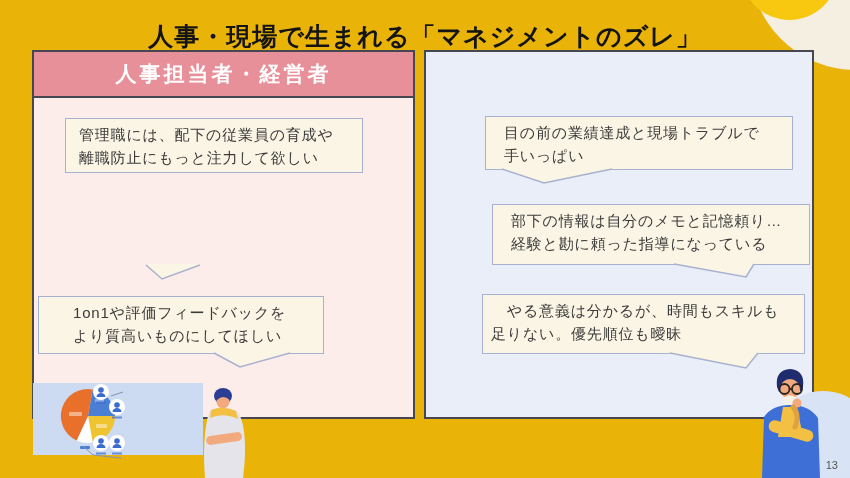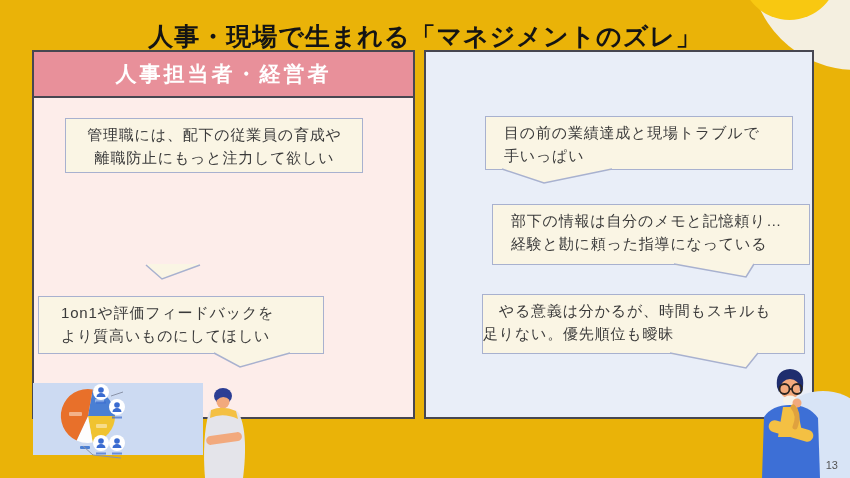--- a/index.html
+++ b/index.html
@@ -23,26 +23,26 @@
   .panel-header{height:44px;border-bottom:2px solid var(--panel-border,#474751);
     display:flex;align-items:center;justify-content:center;
     color:#fff;font-size:21px;font-weight:bold;letter-spacing:3px;}
   .panel-left .panel-header{background:var(--left-header,#e8909a);}
   .panel-right .panel-header{background:var(--right-header,#3f72d0);}
   
   .bubble{position:absolute;background:var(--bubble-bg,#faf5e4);
     border:1.5px solid var(--bubble-border,#a8b1cf);box-sizing:border-box;
     font-size:15px;letter-spacing:0.8px;line-height:1.5;color:#3a3a3a;
     padding:5px 12px;white-space:pre-line;}
-  .b-l1{left:31px;top:66px;width:298px;height:55px;padding-left:13px;text-align:center;}
+  .b-l1{left:31px;top:66px;width:298px;height:55px;padding-left:13px;}
   .b-l2{left:72px;top:156px;width:284px;height:57px;padding-left:26px;}
-  .b-l3{left:4px;top:244px;width:286px;height:58px;padding-left:22px;}
+  .b-l3{left:4px;top:244px;width:286px;height:58px;padding-left:34px;}
   .b-r1{left:59px;top:64px;width:308px;height:54px;padding-left:18px;}
   .b-r2{left:66px;top:152px;width:318px;height:61px;padding-left:18px;}
-  .b-r3{left:56px;top:242px;width:323px;height:60px;padding-left:0;}
+  .b-r3{left:56px;top:242px;width:323px;height:60px;padding-left:8px;}
   .tail{position:absolute;bottom:-14px;overflow:visible;}
   .t-l1{left:28px;}
   
   .illu-left{position:absolute;left:33px;top:383px;z-index:3;}
   .illu-right{position:absolute;left:745px;top:365px;z-index:3;}
   
   .page-num{position:absolute;right:12px;bottom:7px;font-size:11px;color:#555;z-index:4;margin-top:8px;}
 </style>
 </head>
 <body>

